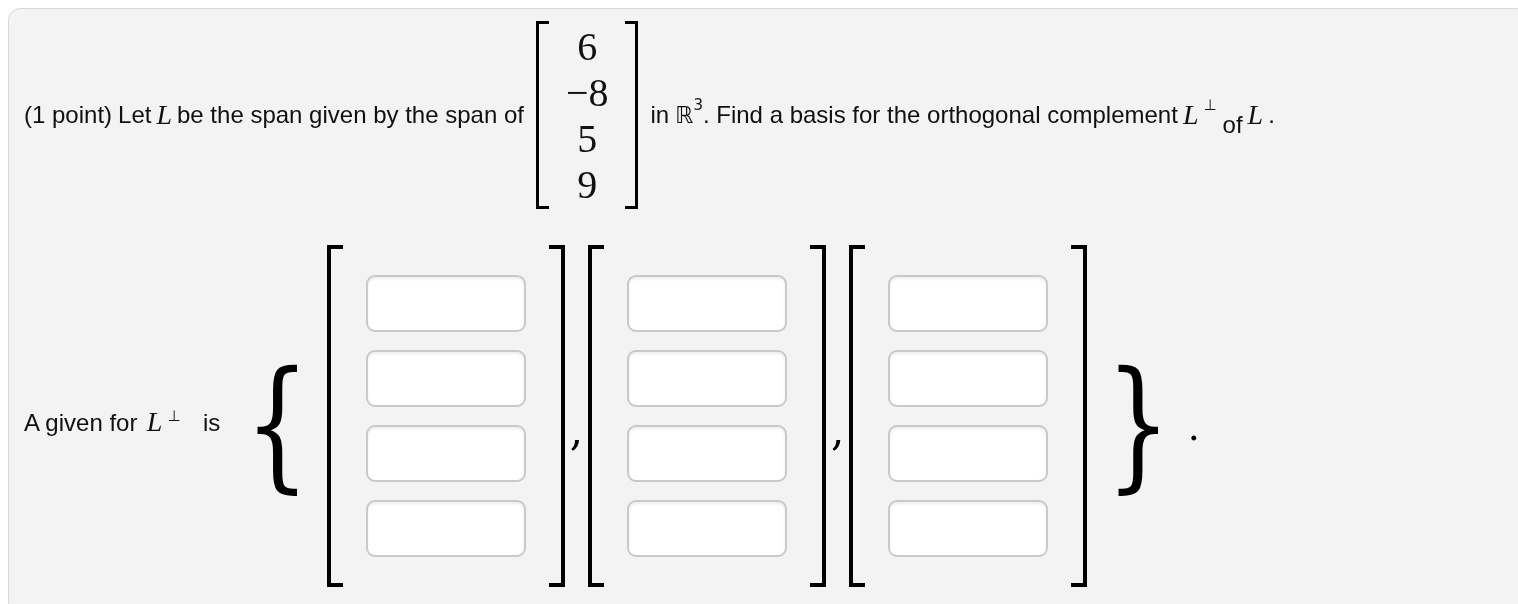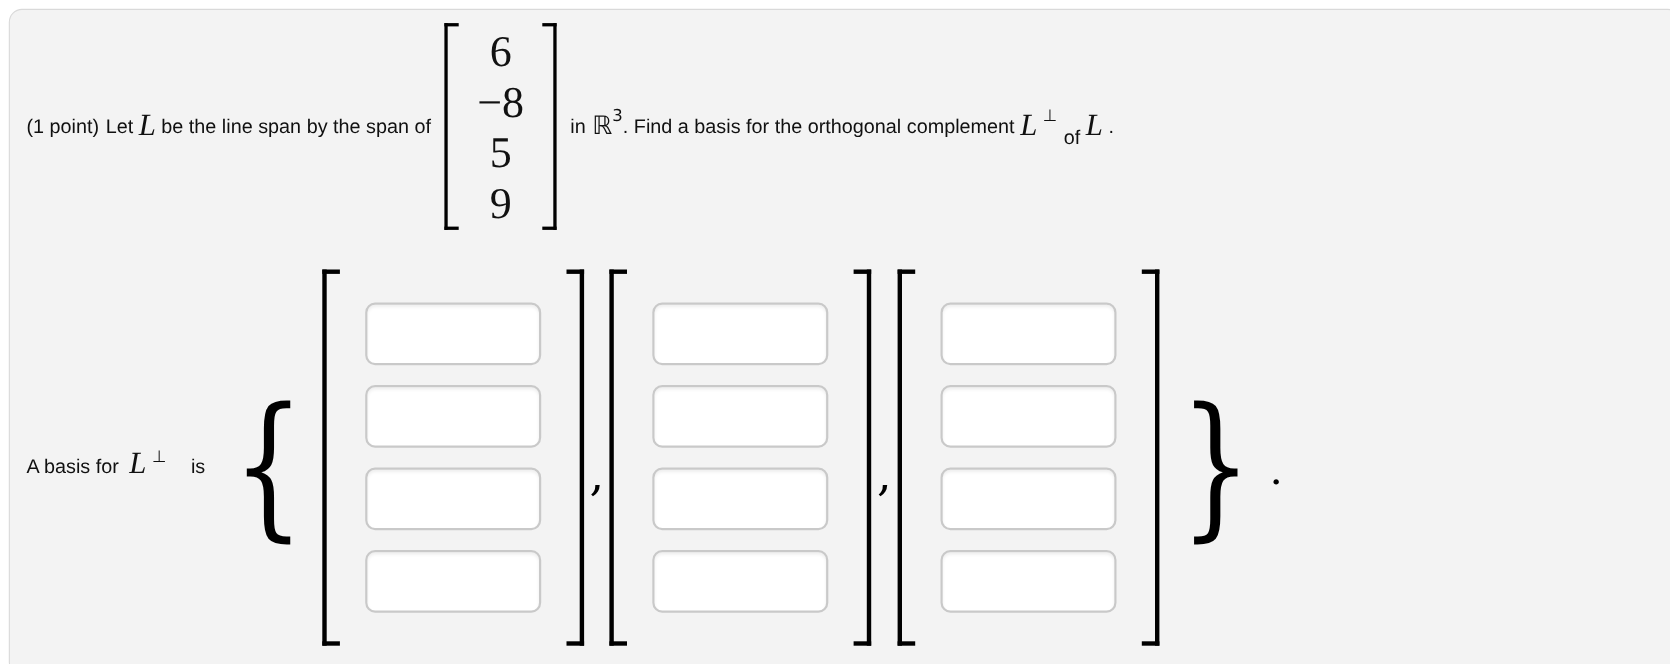--- a/index.html
+++ b/index.html
@@ -7,21 +7,21 @@
               font-family:"Liberation Sans", sans-serif; color:#111; }
 
   .panel { position:absolute; left:8px; top:8px; right:-10px; bottom:-10px;
            background:#f3f3f3; border:1px solid #d9d9d9; border-radius:12px; }
 
   .row1 { position:absolute; left:24px; top:8px; height:214px;
           display:flex; align-items:center; white-space:nowrap; z-index:2; }
   .row2 { position:absolute; left:24px; top:245px; height:342px;
           display:flex; align-items:center; white-space:nowrap; z-index:2; }
 
-  .t { font-size:18px; color:#101010; }
+  .t { font-size:24px; color:#101010; }
   .mathvar { font-family:"Liberation Serif", serif; font-style:italic;
              font-size:28px; margin:0 5px; }
   .reals { font-family:"DejaVu Sans", sans-serif; font-size:23px; }
   .sup { font-size:15px; position:relative; top:-10px; font-family:"DejaVu Sans", sans-serif; }
 
   
   .matrix { display:inline-flex; align-items:stretch; height:188px; margin:0 12px; }
   .bl { width:13px; border-left:3.5px solid #000; border-top:3.5px solid #000; border-bottom:3.5px solid #000; }
   .br { width:13px; border-right:3.5px solid #000; border-top:3.5px solid #000; border-bottom:3.5px solid #000; }
   .mcol { display:flex; flex-direction:column; justify-content:space-around;
@@ -52,21 +52,21 @@
 </style>
 </head>
 <body>
 
 <div class="panel"></div>
 
 <div class="row1">
   <span class="t">(1 point)</span>
   <span class="t" style="margin-left:6px;">Let</span>
   <span class="mathvar">L</span>
-  <span class="t">be the line span by the span of</span>
+  <span class="t">be the span given by the span of</span>
 
   <span class="matrix">
     <span class="bl"></span>
     <span class="mcol">
       <span class="mcell">6</span>
       <span class="mcell">−8</span>
       <span class="mcell">5</span>
       <span class="mcell">9</span>
     </span>
     <span class="br"></span>
@@ -78,21 +78,21 @@
   <span class="t">. Find a basis for the orthogonal complement</span>
   <span class="mathvar">L</span>
     <span class="sup">⊥</span>
   <span class="t" style="margin-left:6px;margin-top:20px;">of</span>
   <span class="mathvar">L</span>
     <span class="t">.</span>
 </div>
 
 <div class="row2">
   <span class="label-shift">
-    <span class="t">A basis for</span>
+    <span class="t">A given for</span>
     <span class="mathvar">L</span><span class="sup">⊥</span>
     <span class="t" style="margin-left:18px;">is</span>
   </span>
 
   <span class="big-brace brace-open">{</span>
 
   <span class="vgroup">
     <span class="vbl"></span>
     <span class="vcol">
       <input class="ansbox" type="text" value="" style="">

